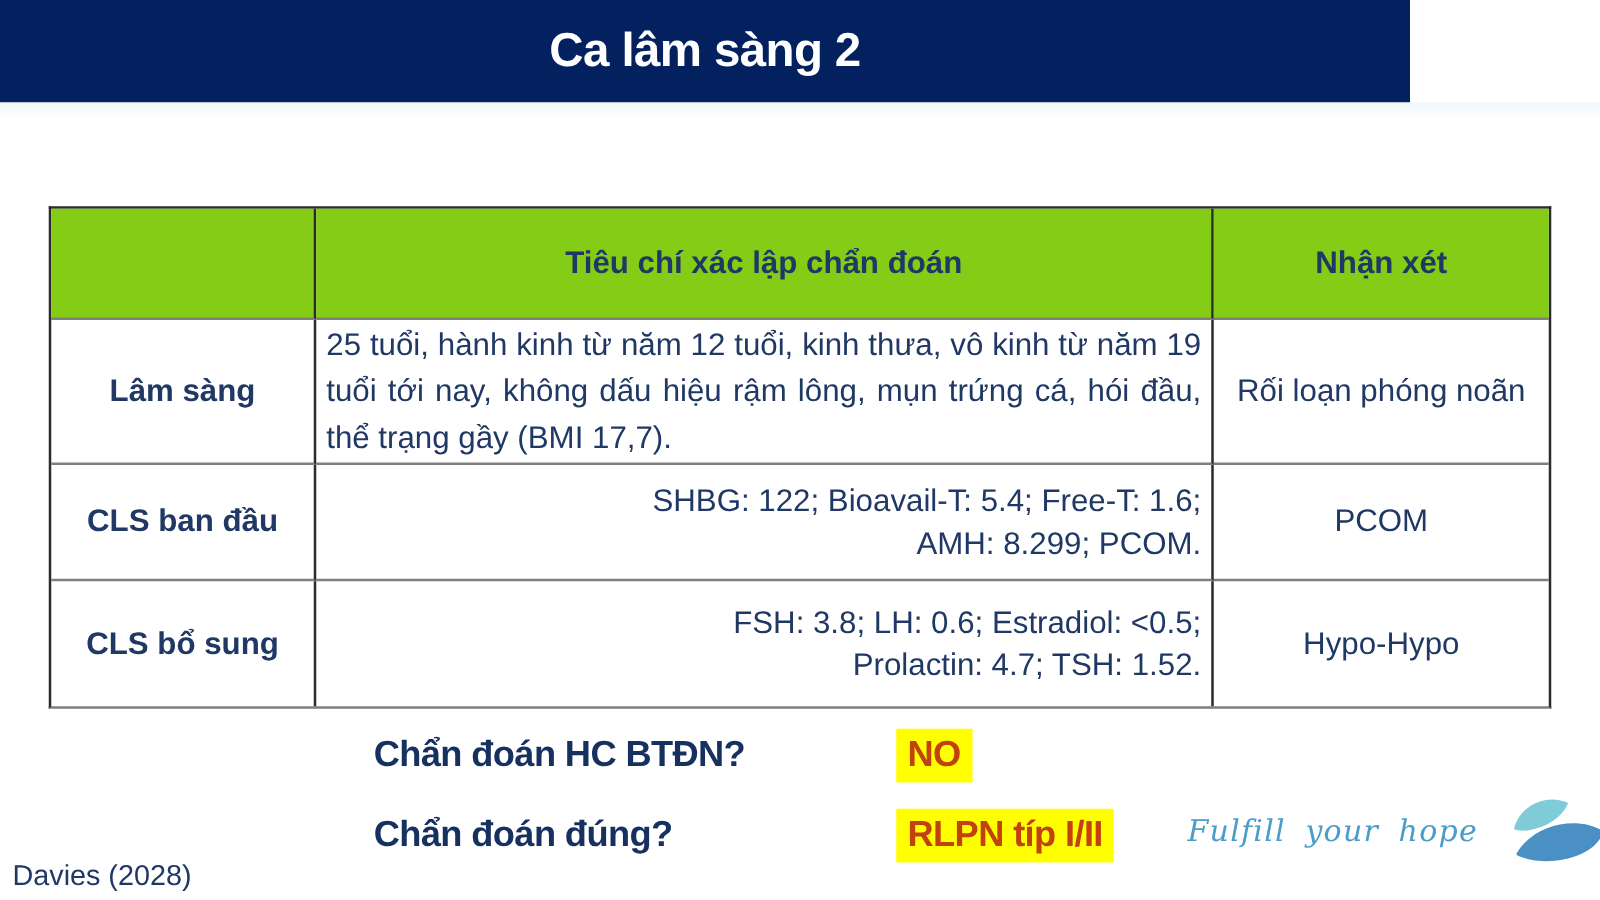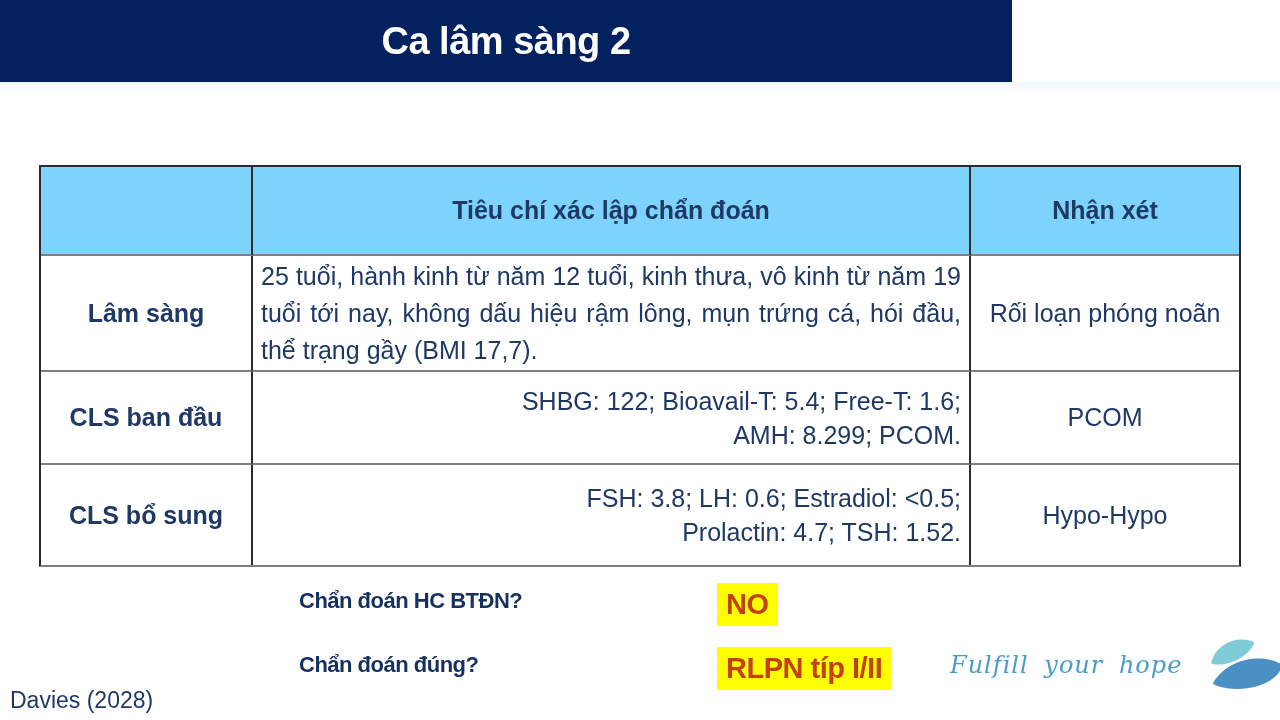--- a/index.html
+++ b/index.html
@@ -7,21 +7,21 @@
   body {
     font-family: "Liberation Sans", sans-serif;
     background: #ffffff;
     position: relative;
     overflow: hidden;
   }
   .slide { position: absolute; inset: 0; }
 
   
   .titlebar {
-    position: absolute; left: 0; top: 0; width: 1012px; height: 82px;
+    position: absolute; left: 0; top: 0; width: 1128px; height: 82px;
     background: #03215f;
     display: flex; align-items: center; justify-content: center;
   }
   .titlebar h1 {
     color: #ffffff; font-size: 38px; font-weight: bold; letter-spacing: -0.5px;
   }
   .titlebar-shadow {
     position: absolute; left: 0; top: 82px; width: 1280px; height: 12px;
     background: linear-gradient(#eef6fc, #ffffff);
   }
@@ -39,41 +39,41 @@
     color: #1f3864;
   }
   .cell {
     border-right: 2px solid #2b2b2b;
     border-bottom: 2px solid #7f7f7f;
     display: flex; align-items: center; justify-content: center;
     font-size: 25px;
   }
   .cell:nth-child(3n) { border-right: none; }
   .cell.last-row { border-bottom: none; }
-  .head { background: #7dd3fc; font-weight: bold; }
+  .head { background: #84cc16; font-weight: bold; }
   .label-cell { font-weight: bold; }
   .criteria-cell {
     justify-content: flex-start;
     padding: 4px 8px;
     flex-direction: column;
     align-items: flex-end;
   }
   .criteria-cell.center-v { justify-content: center; }
   .criteria-cell p {
     text-align: justify;
     line-height: 37px;
     width: 100%;
   }
   .criteria-cell .line { line-height: 34px; margin-left: 18px; }
   .comment-cell { text-align: center; }
 
   
   .question {
     position: absolute; left: 299px;
-    color: #16305f; font-weight: bold; font-size: 22px; letter-spacing: -0.5px;
+    color: #16305f; font-weight: bold; font-size: 29px; letter-spacing: -0.5px;
   }
   .q1 { top: 588px; }
   .q2 { top: 652px; }
   .answer {
     position: absolute; left: 717px;
     background: #ffff00; color: #c2410c;
     font-weight: bold; font-size: 29px; letter-spacing: -0.5px;
     padding: 5px 9px;
   }
   .a1 { top: 583px; }

